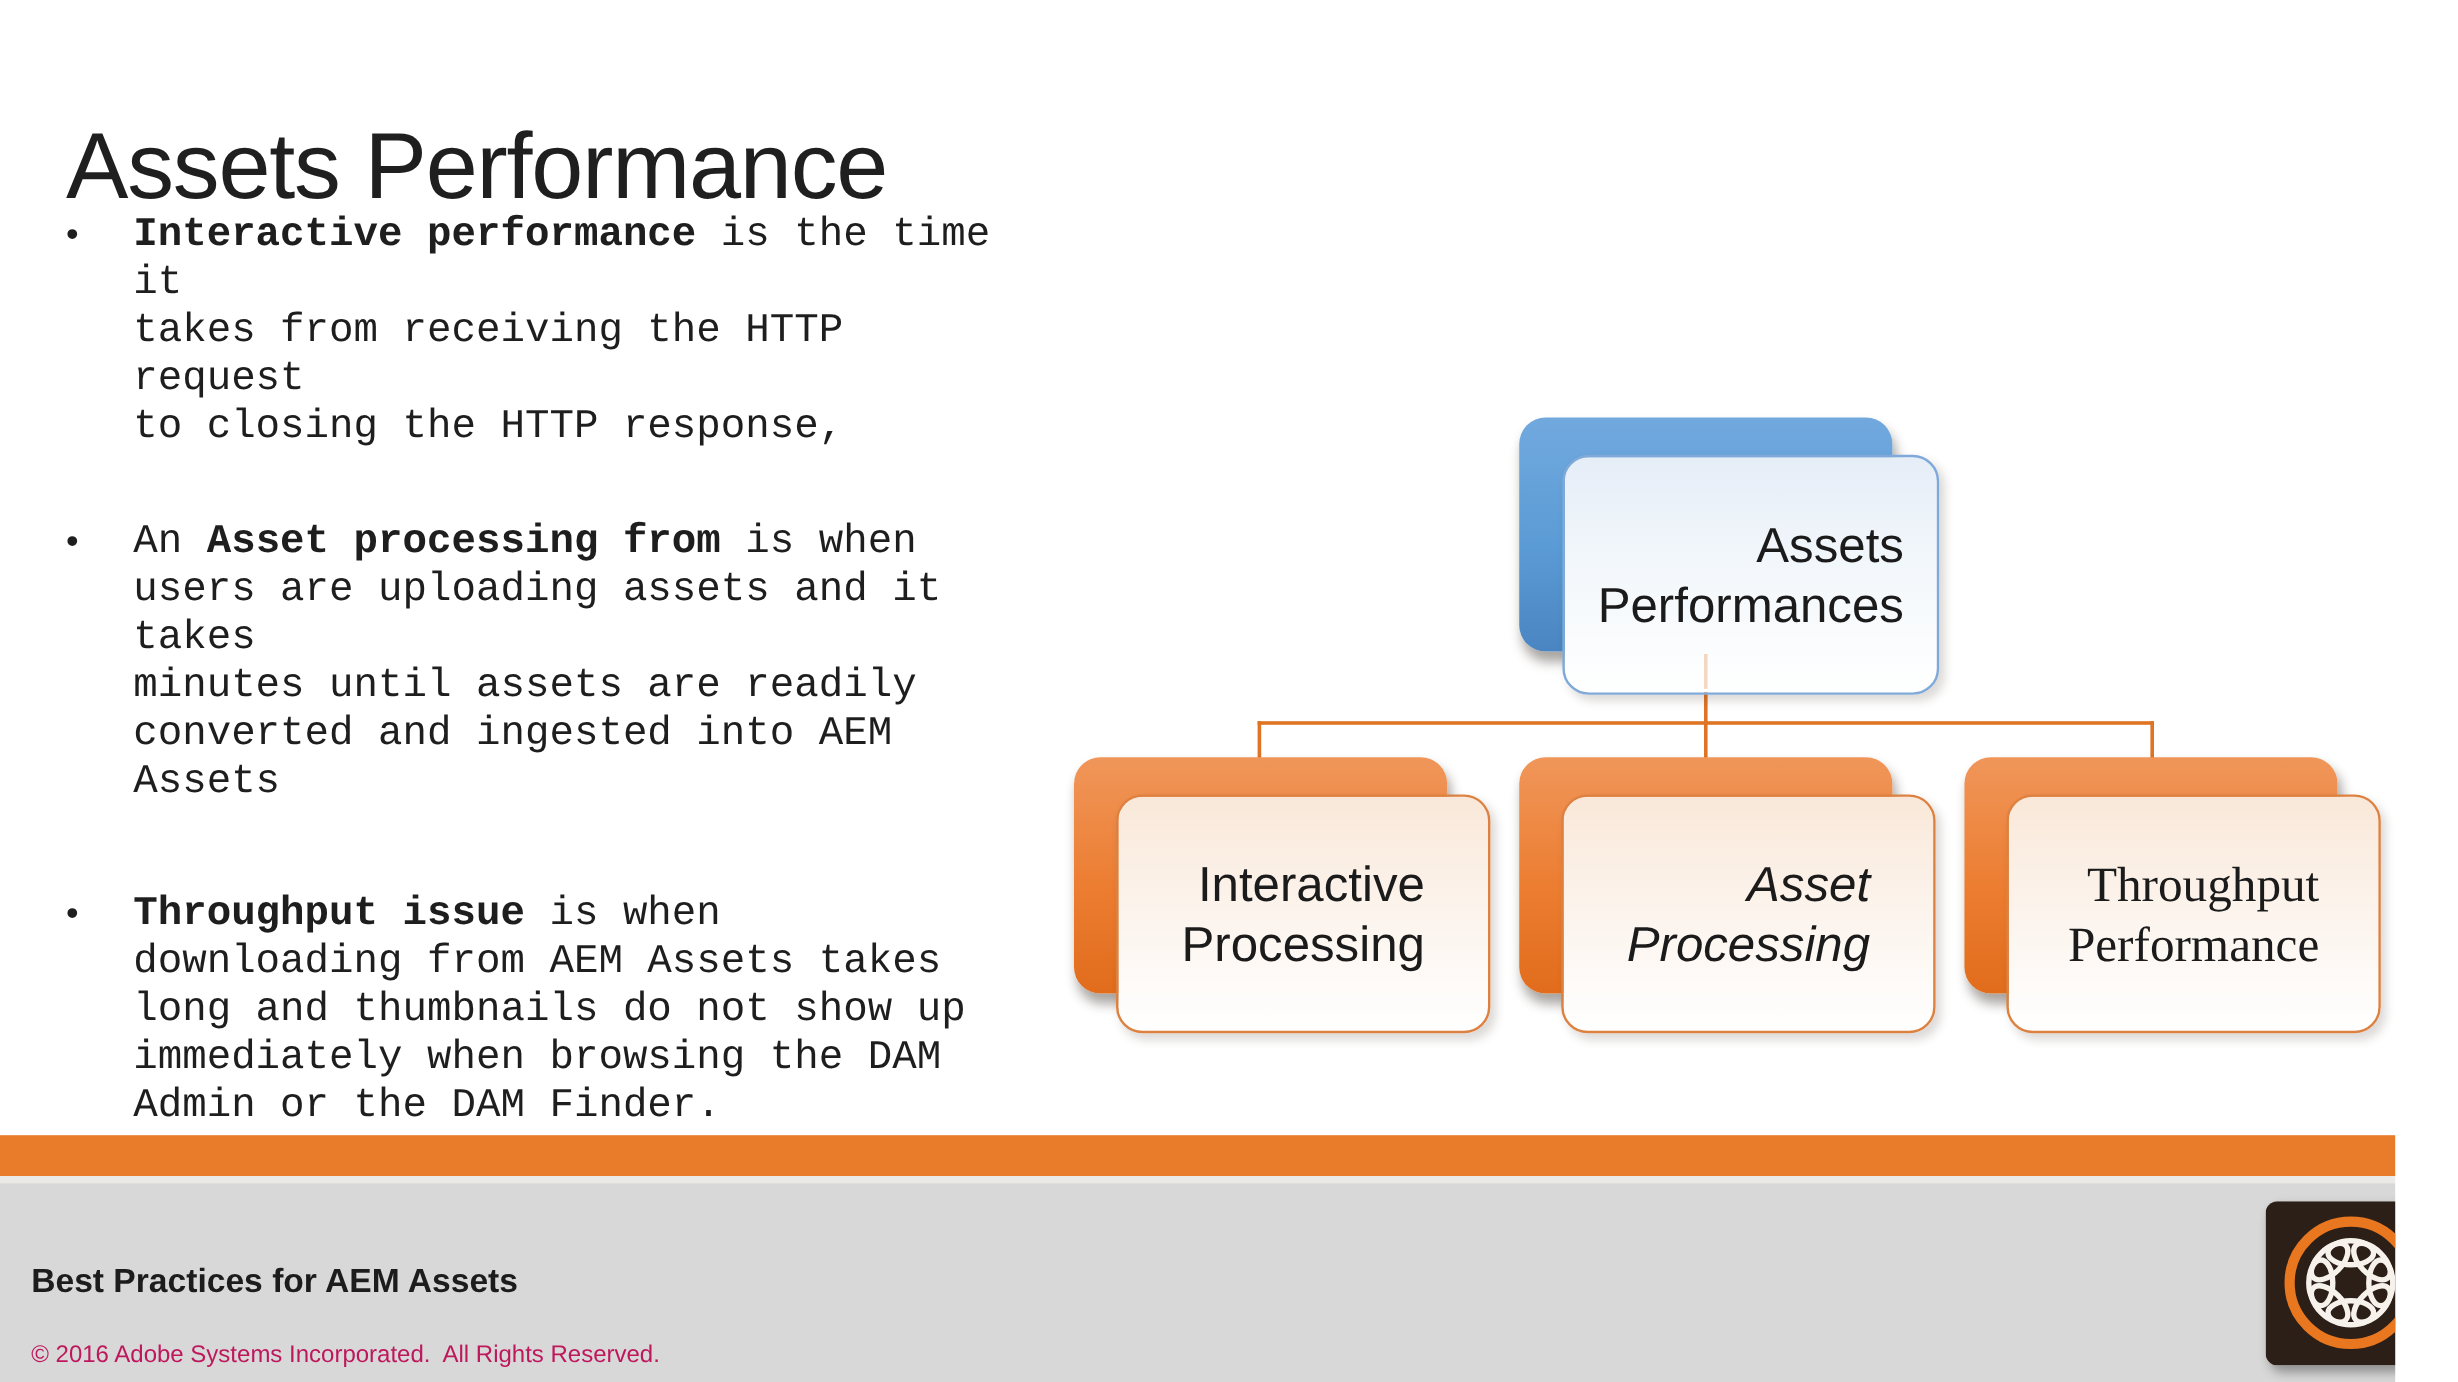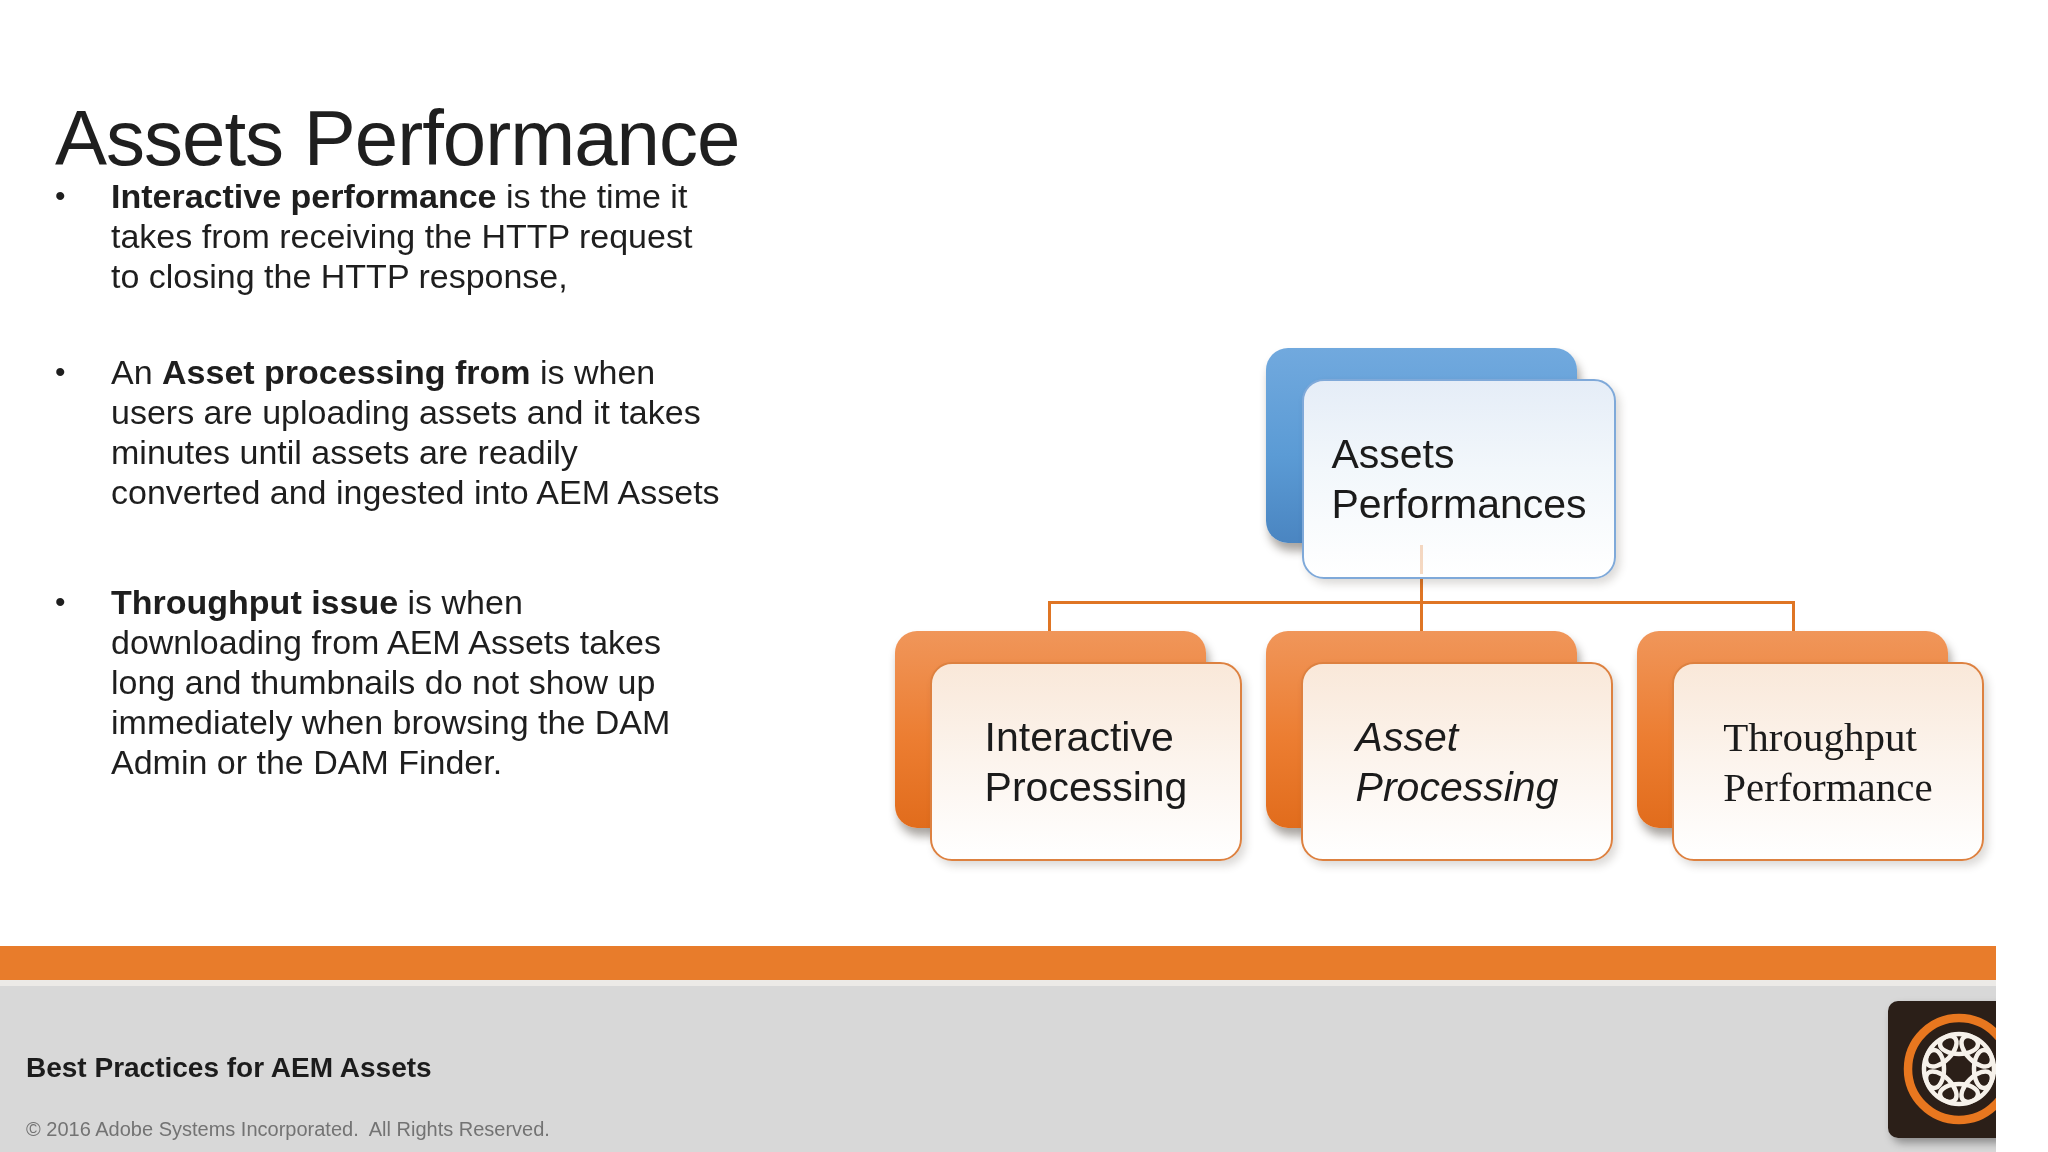--- a/index.html
+++ b/index.html
@@ -10,52 +10,52 @@
   
   .title{
     position:absolute;left:55px;top:44px;font-size:78px;font-weight:300;
     letter-spacing:-1px;color:#1f1f1f;line-height:1.1;
   }
   
   .bullets{position:absolute;left:55px;top:176px;width:790px;list-style:none;margin:0;padding:0;}
   .bullets li{display:flex;margin:0 0 56px 0;font-size:34px;line-height:40px;}
   .bullets li:nth-child(2){margin-bottom:70px;}
   .bullets .marker{flex:0 0 56px;font-size:30px;line-height:40px;color:#1e1e1e;}
-  .bullets .txt{flex:1;white-space:pre-line;}
+  .bullets .txt{flex:1;white-space:pre-line;font-family:Liberation Mono, monospace;}
   .bullets .txt b{font-weight:700;}
   
   .conn{position:absolute;background:#df7524;}
   .conn.pale{opacity:.28;}
   .node-back{position:absolute;width:311px;border-radius:22px;box-shadow:3px 8px 10px rgba(40,30,20,.40);}
   .node-back.blue{left:1266px;top:348px;height:195px;background:linear-gradient(180deg,#71a9de 0%,#5b9bd5 55%,#4a85c1 100%);}
   .node-back.orange{top:631px;height:197px;background:linear-gradient(180deg,#f0965a 0%,#ec7d31 55%,#e16c1c 100%);}
   .node-front{
     position:absolute;width:308px;height:195px;border-radius:22px;
-    display:flex;align-items:center;justify-content:center;text-align:left;
+    display:flex;align-items:center;justify-content:center;text-align:right;
     font-size:41px;line-height:50px;color:#1b1b1b;white-space:pre-line;
     box-shadow:4px 5px 8px rgba(60,50,40,.18);
   }
   .node-front.blue{
     left:1302px;top:379px;width:310px;height:196px;
     background:linear-gradient(180deg,#e5edf7 0%,#f2f7fb 45%,#ffffff 100%);
     border:2px solid #7fa9d9;
   }
   .node-front.orange{
     background:linear-gradient(180deg,#f9e8d9 0%,#fcf4ed 50%,#ffffff 100%);
     border:2px solid #dd8140;
   }
   .child0 .node-front,#cf0{left:930px;top:662px;}
   .child1 .node-front,#cf1{left:1301px;top:662px;font-style:italic;}
   .child2 .node-front,#cf2{left:1672px;top:662px;font-family:Liberation Serif, serif;}
   
   .accent-bar{position:absolute;left:0;top:946px;width:2048px;height:34px;background:#e87c2b;}
   .bar-gap{position:absolute;left:0;top:980px;width:2048px;height:6px;background:#eceae7;}
   .footer{position:absolute;left:0;top:986px;width:2048px;height:166px;background:#d8d8d8;}
   .footer-title{position:absolute;left:26px;top:1052px;font-size:28px;font-weight:700;color:#1c1c1c;}
-  .footer-copy{position:absolute;left:26px;top:1118px;font-size:20px;color:#737373;white-space:pre-wrap;}
+  .footer-copy{position:absolute;left:26px;top:1118px;font-size:20px;color:#be185d;white-space:pre-wrap;}
   .logo{position:absolute;left:1888px;top:1001px;width:142px;height:137px;border-radius:10px;
         box-shadow:4px 5px 9px rgba(0,0,0,.35);}
 </style>
 </head>
 <body>
 
 <div class="slide">
 
   <h1 class="title">Assets Performance</h1>
 

